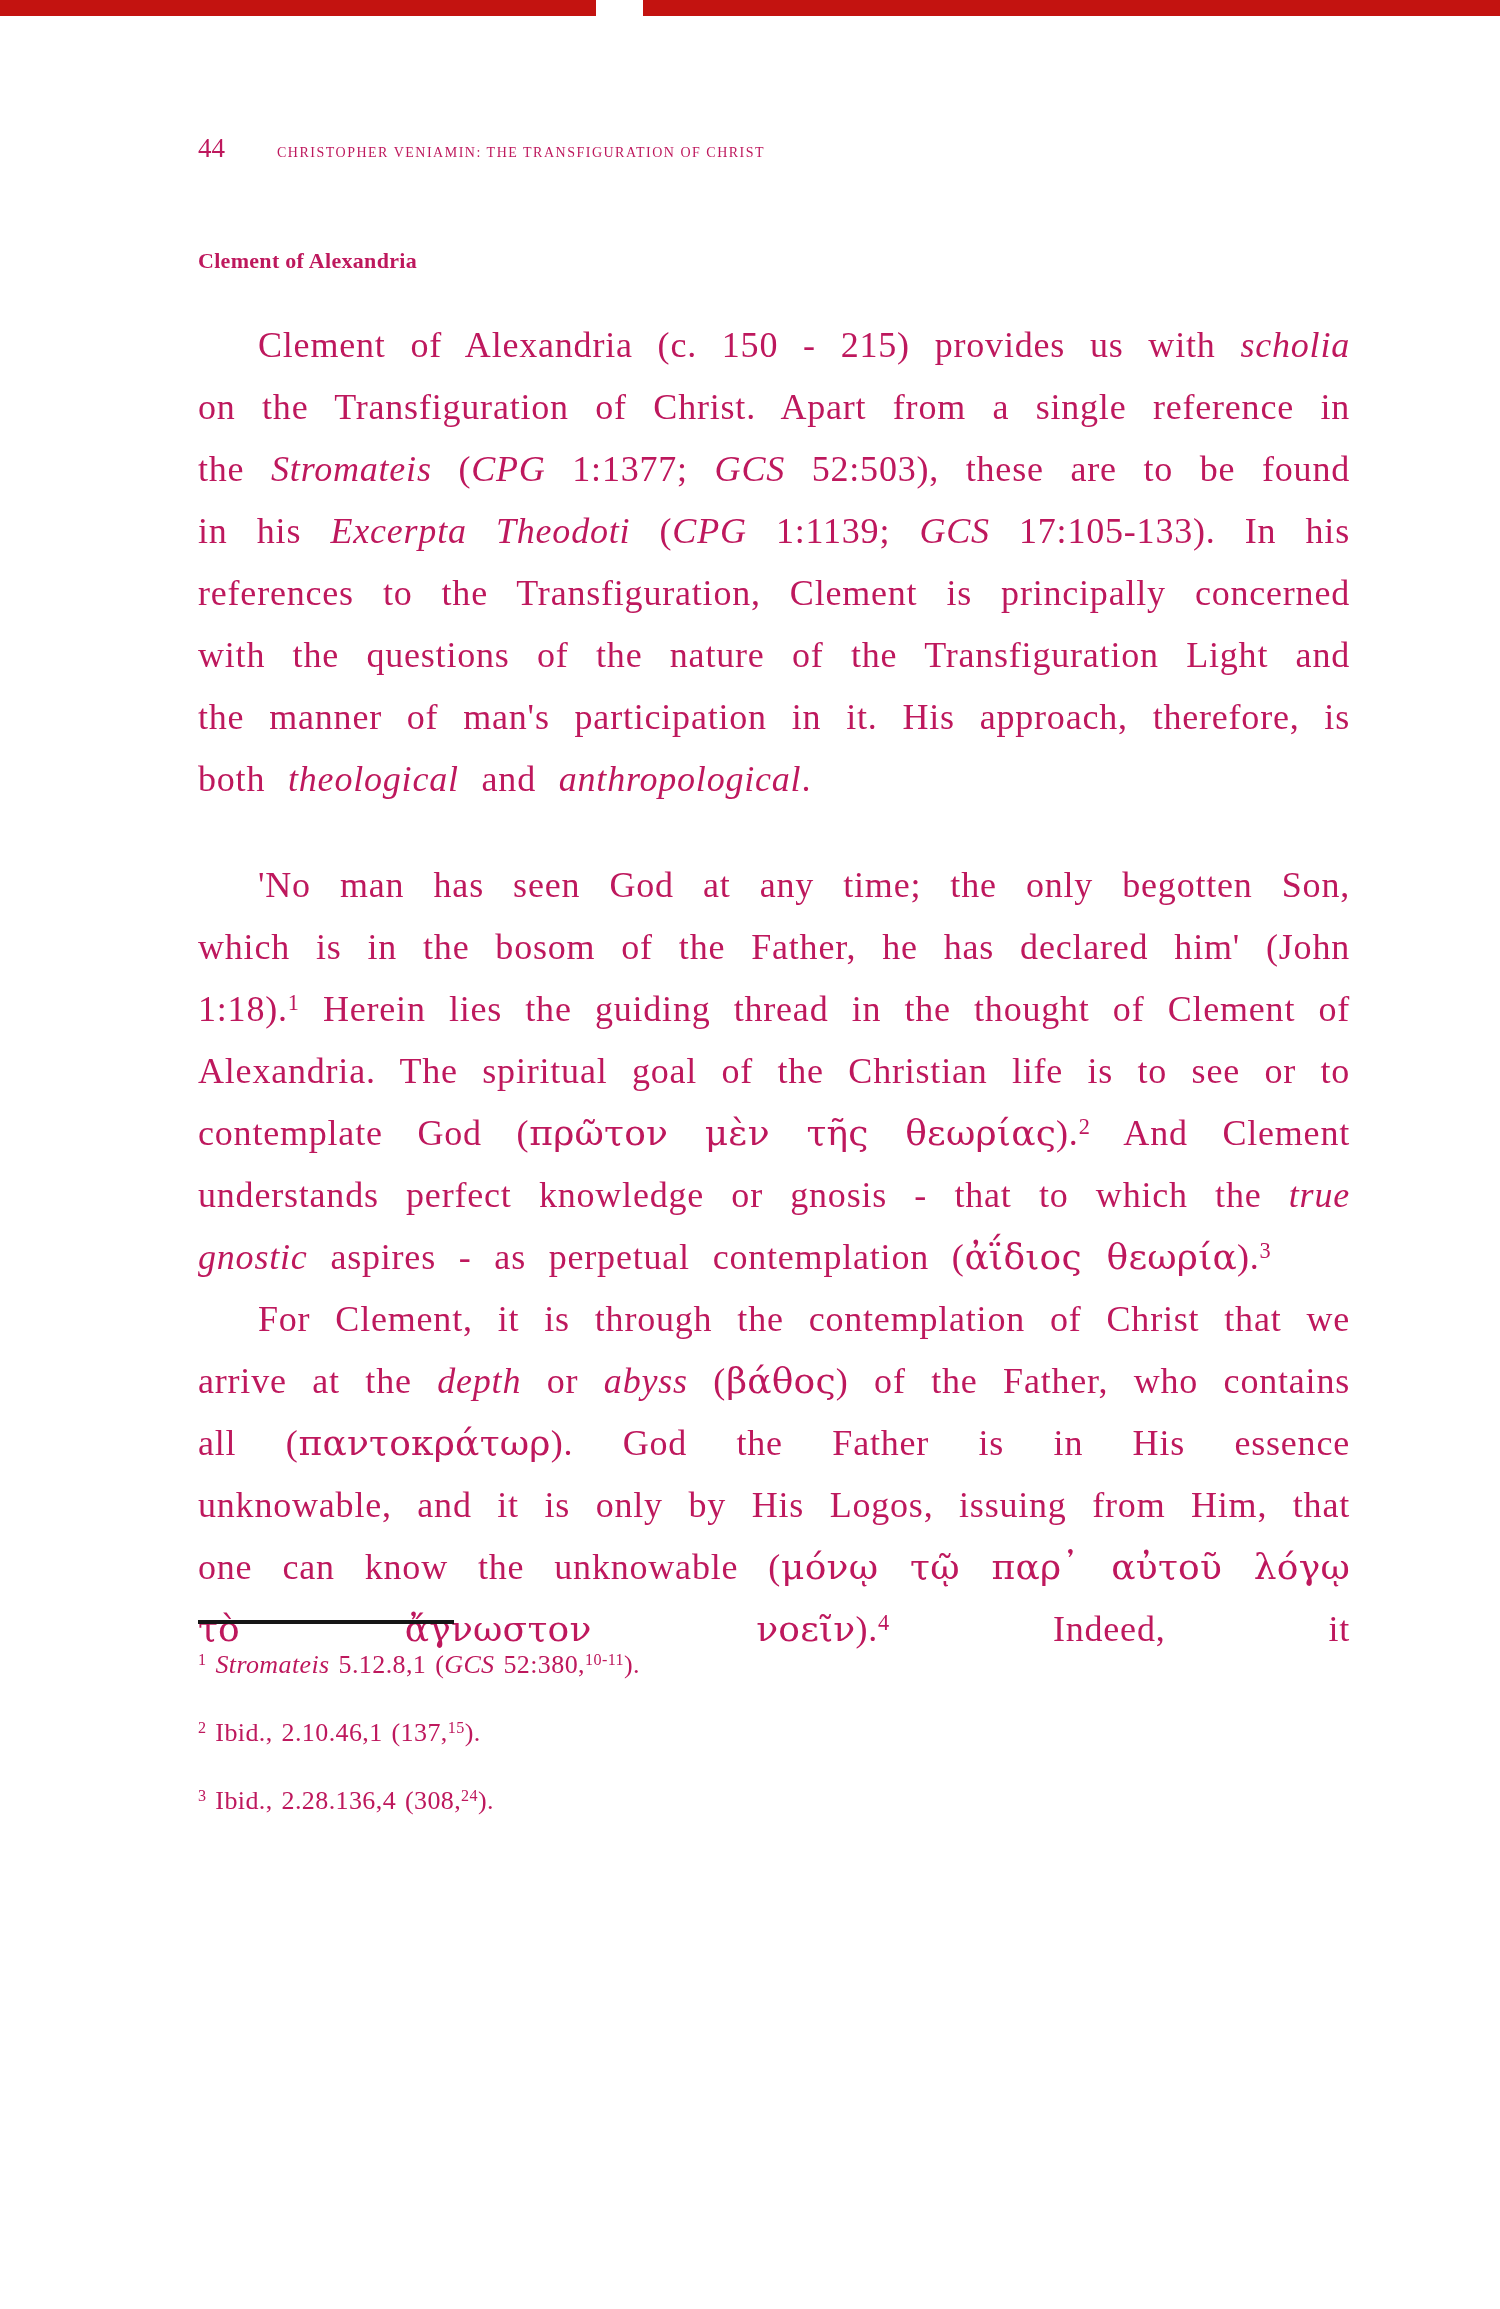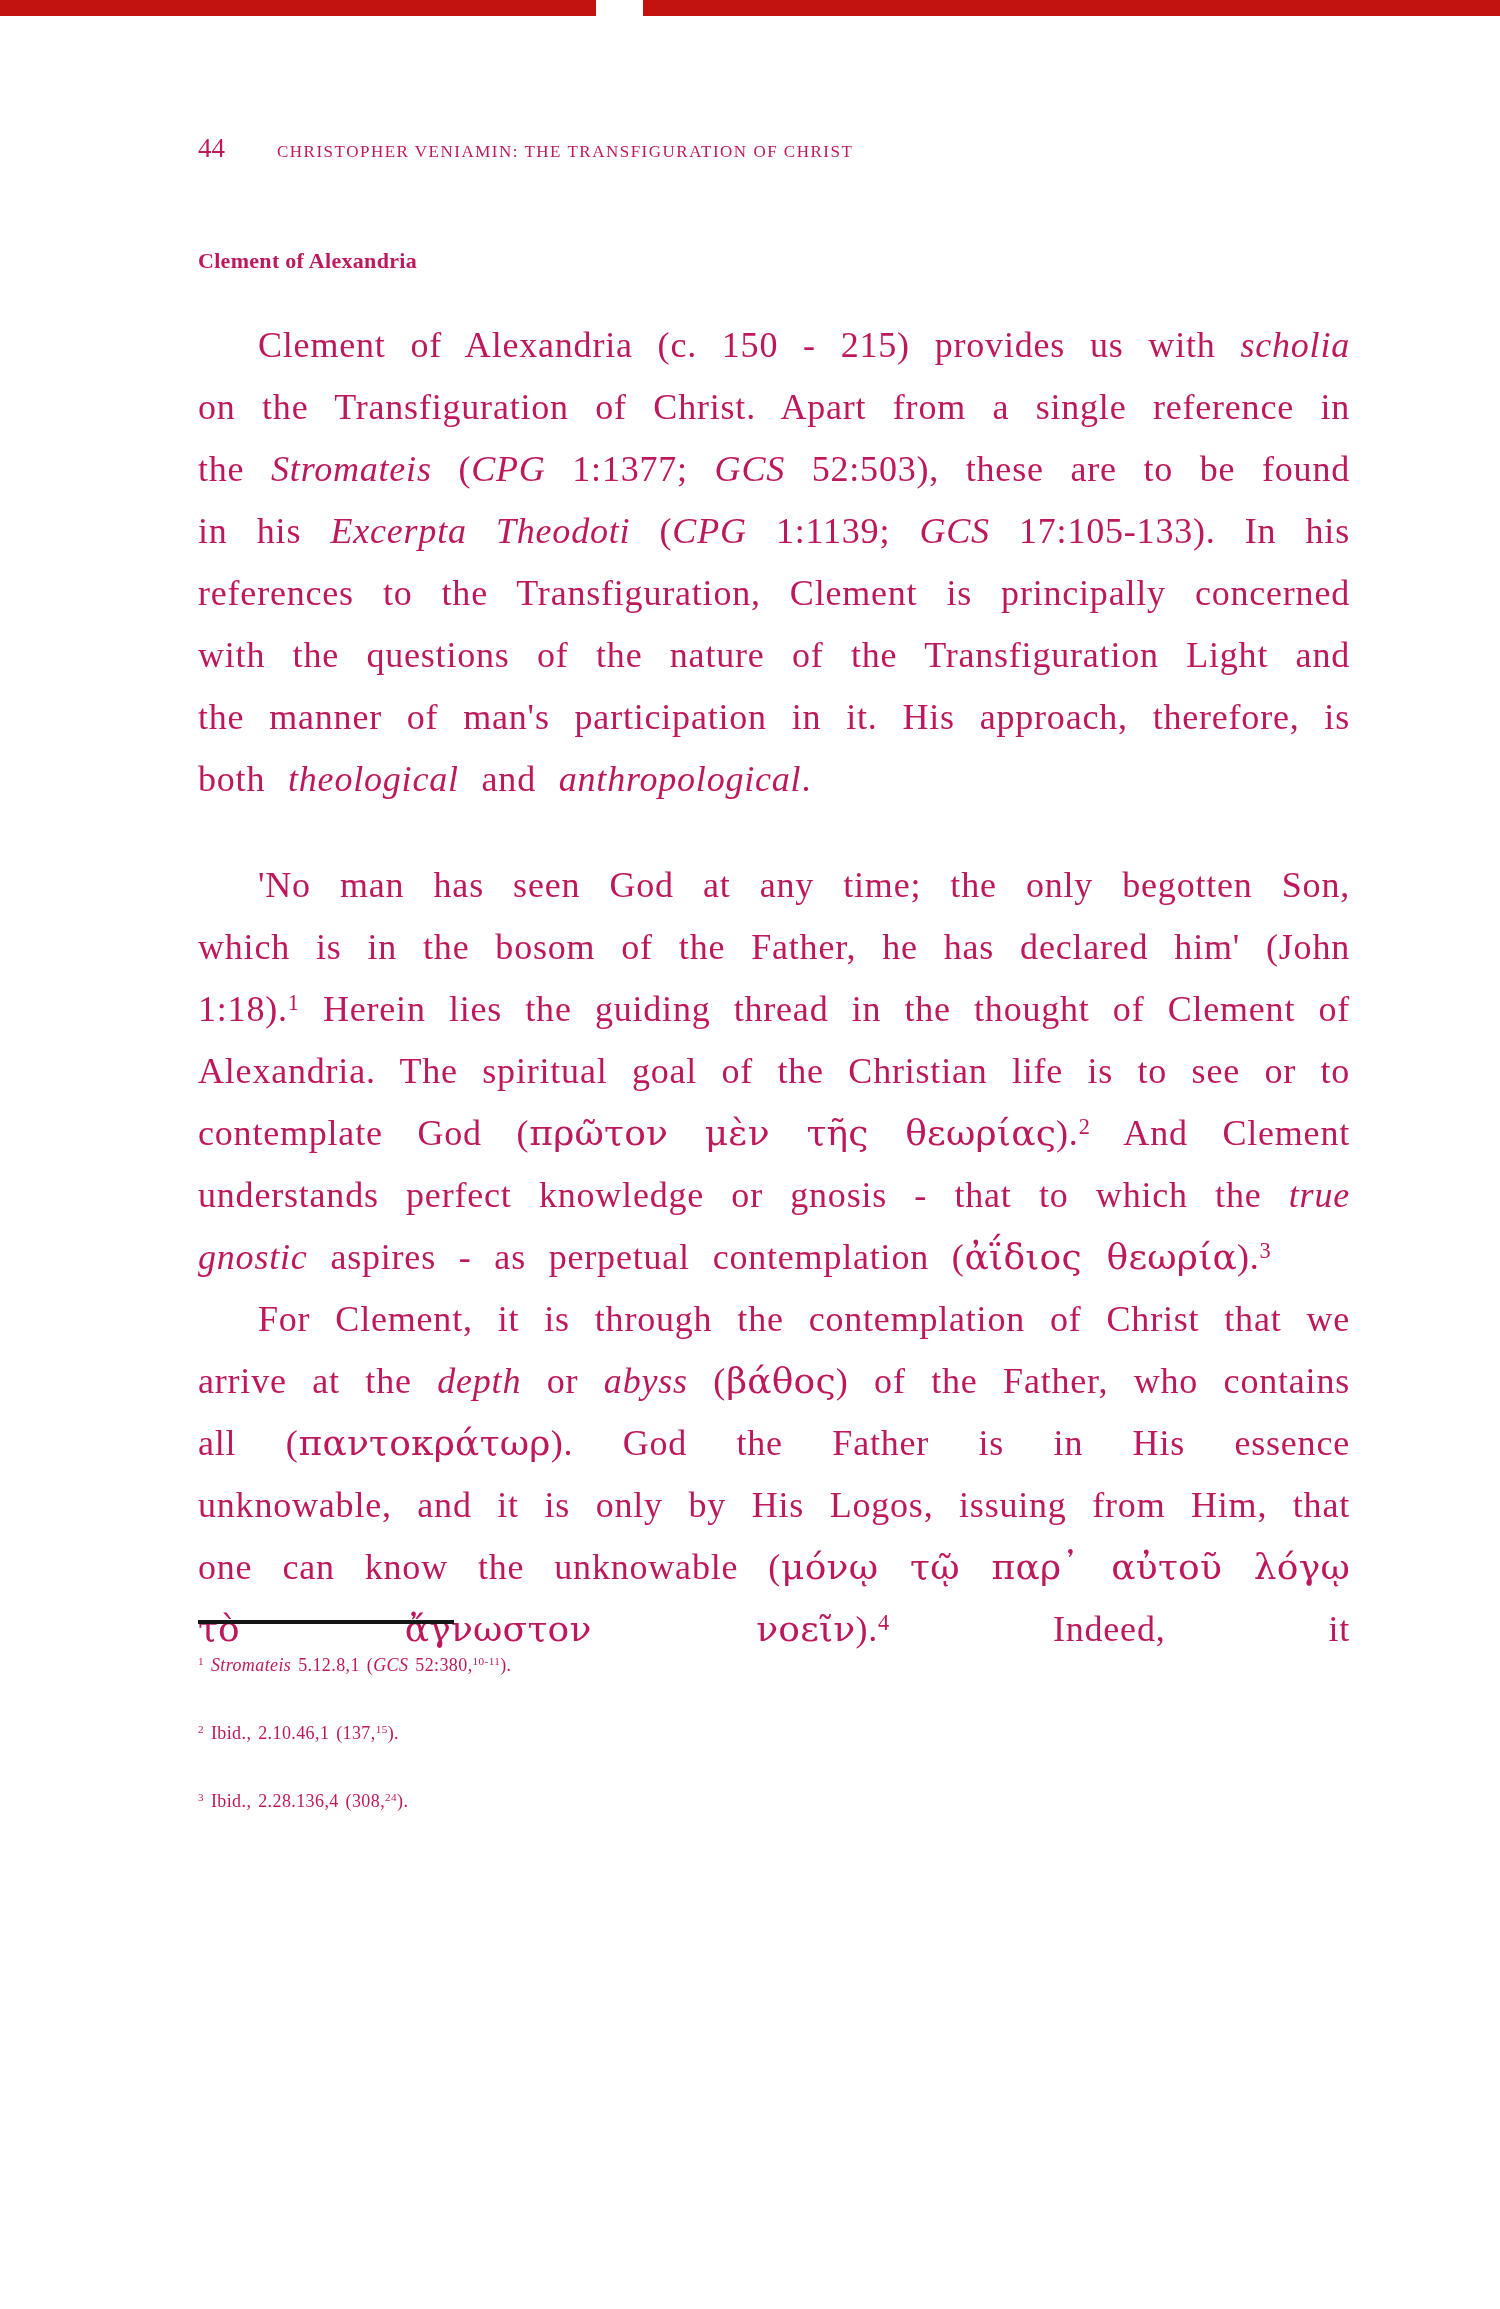--- a/index.html
+++ b/index.html
@@ -15,21 +15,21 @@
   .bar { position: absolute; top: 0; height: 16px; background: #c31310; }
   .bar-left  { left: 0; width: 596px; }
   .bar-right { left: 643px; width: 857px; }
 
   .page-header {
     position: absolute;
     top: 133px; left: 198px; width: 1152px;
     display: flex; align-items: baseline;
   }
   .page-num { font-size: 27px; }
-  .running-title { font-size: 17px; margin-left: 52px; letter-spacing: 1.5px; }
+  .running-title { font-size: 14px; margin-left: 52px; letter-spacing: 1.5px; }
 
   .section-heading {
     position: absolute;
     top: 248px; left: 198px; margin: 0;
     font-size: 22px; font-weight: bold; letter-spacing: 0.3px;
   }
 
   .body-text {
     position: absolute;
     top: 314px; left: 198px; width: 1152px;
@@ -54,21 +54,21 @@
 
   .footnote-separator {
     position: absolute;
     top: 1620px; left: 198px;
     width: 256px; height: 4px;
     background: #161616;
   }
   .footnotes {
     position: absolute;
     top: 1646px; left: 198px; width: 1152px;
-    font-size: 18px; line-height: 38px;
+    font-size: 26px; line-height: 38px;
     text-align: justify;
     word-spacing: 2px; letter-spacing: 0.4px;
   }
   .footnote { margin: 0 0 30px 0; }
 </style>
 </head>
 <body>
 
 <div class="page" style="background: rgb(255, 255, 255); color: #be185d;">
   <div class="bar bar-left" style="background: rgb(195, 19, 16);"></div>

